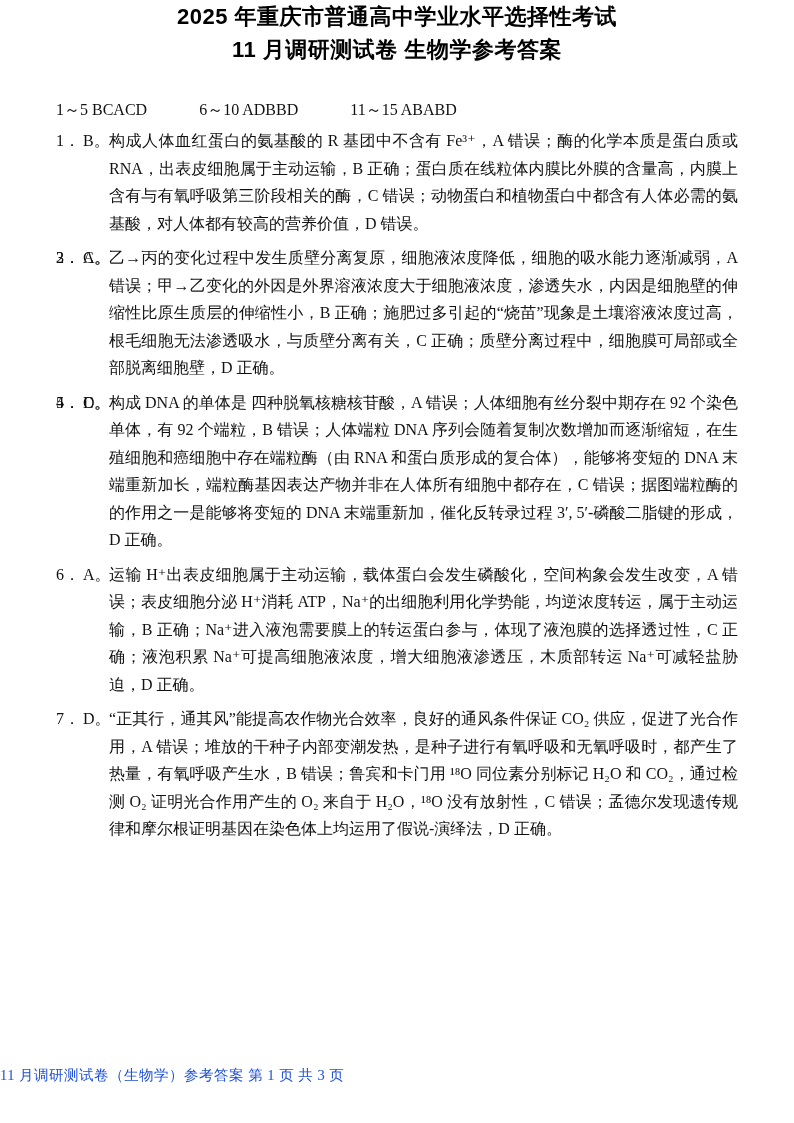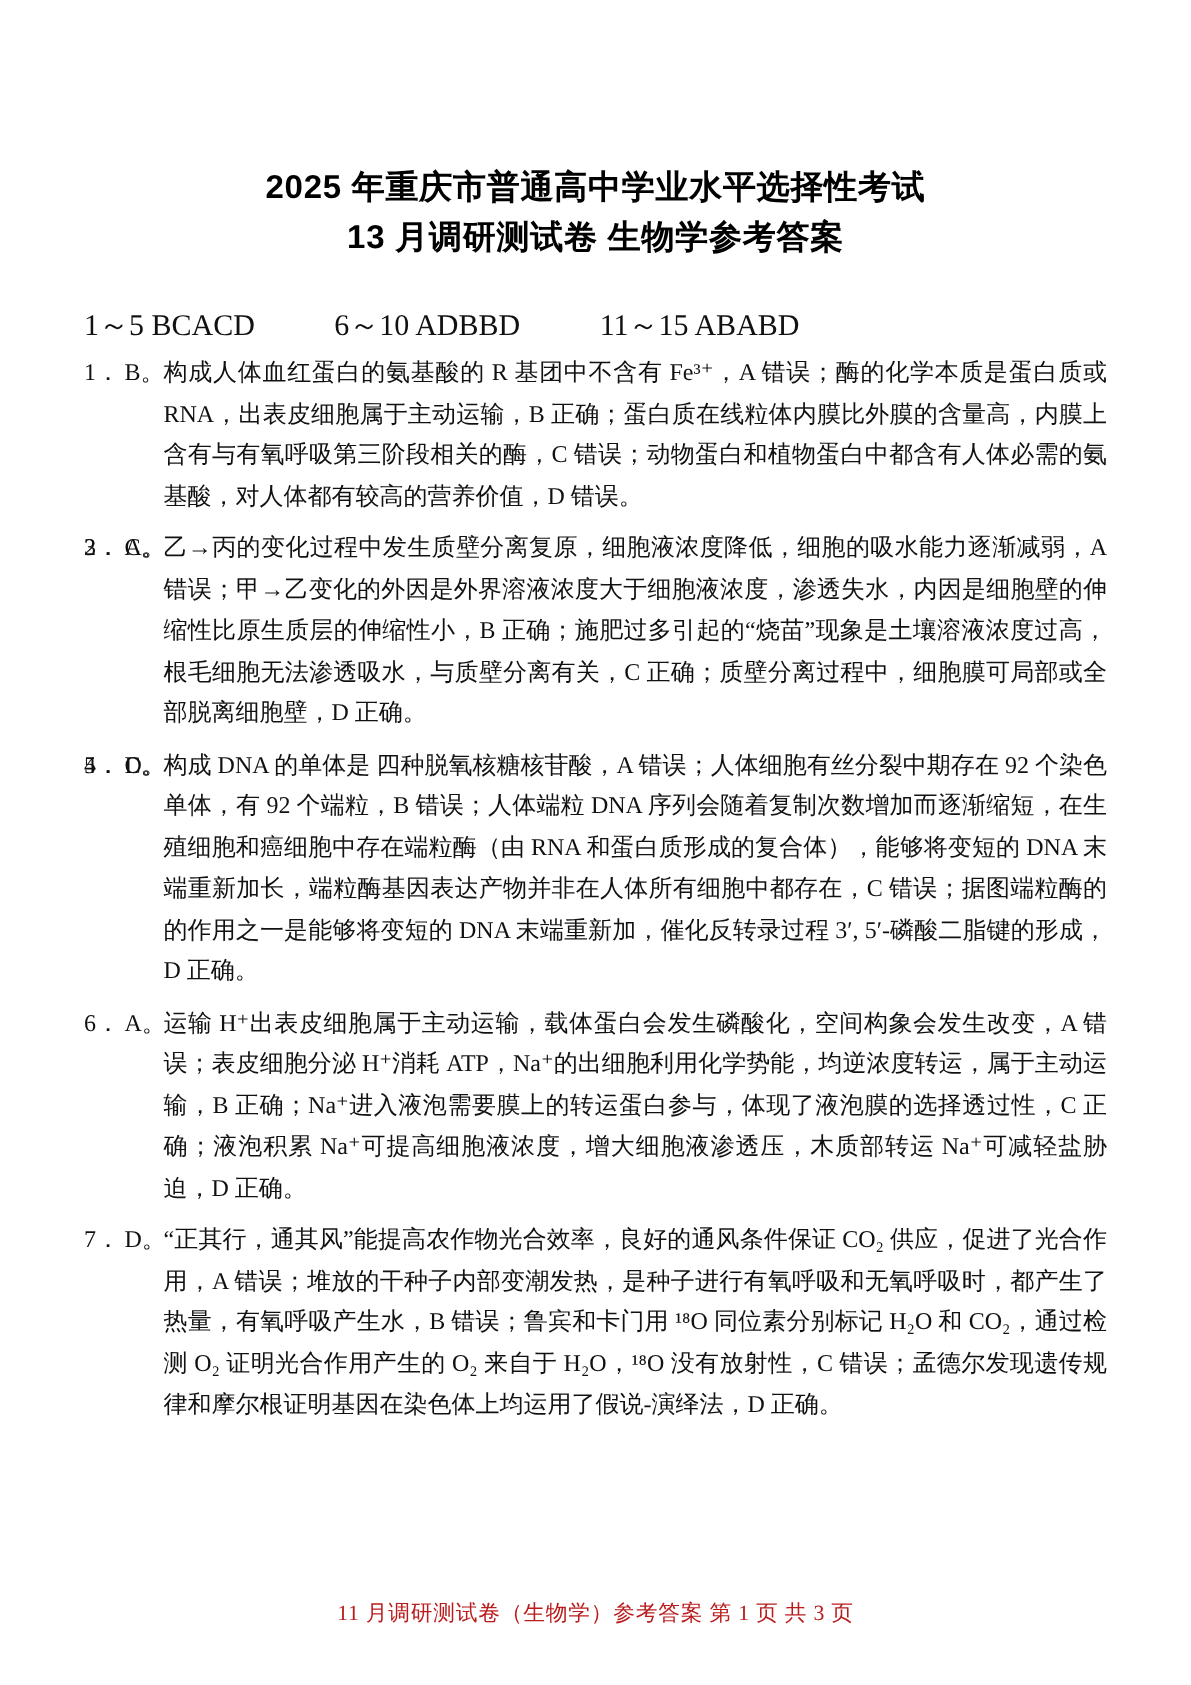--- a/index.html
+++ b/index.html
@@ -14,37 +14,36 @@
     overflow: hidden;
     color: #111111;
     font-family: "Liberation Serif", "DejaVu Serif", serif;
   }
   .page {
     position: absolute;
     inset: 0;
     background: #ffffff;
   }
   .title-block {
-    margin-top: 108px;
     text-align: center;
     font-family: "Liberation Sans", "DejaVu Sans", sans-serif;
     font-weight: 700;
     color: #000000;
   }
   .title-line {
     font-size: 22px;
     line-height: 33px;
     letter-spacing: 0.5px;
   }
   .content {
     width: 682px;
     margin: 30px auto 0 auto;
   }
   .answer-summary {
-    font-size: 20px;
+    font-size: 16px;
     line-height: 27px;
     margin-bottom: 4px;
     white-space: nowrap;
   }
   .answer-summary .segment {
     display: inline-block;
     margin-right: 48px;
   }
   .answer-summary .segment:last-child {
     margin-right: 0;
@@ -65,34 +64,33 @@
   .q-ans {
     position: absolute;
     left: 27px;
     top: 0;
   }
   .footer {
     position: absolute;
     left: 0;
     top: 1066px;
     width: 100%;
-    text-align: center;
     font-size: 14.5px;
-    color: #b91c1c;
+    color: #1d4ed8;
     letter-spacing: 0.5px;
   }
 </style>
 </head>
 <body>
 
 <div class="page">
 
   <div class="title-block">
     <div class="title-line">2025 年重庆市普通高中学业水平选择性考试</div>
-    <div class="title-line">13 月调研测试卷 生物学参考答案</div>
+    <div class="title-line">11 月调研测试卷 生物学参考答案</div>
   </div>
 
   <div class="content">
 
     <div class="answer-summary">
       <span class="segment">1～5 BCACD</span>
       <span class="segment">6～10 ADBBD</span>
       <span class="segment">11～15 ABABD</span>
     </div>
 

